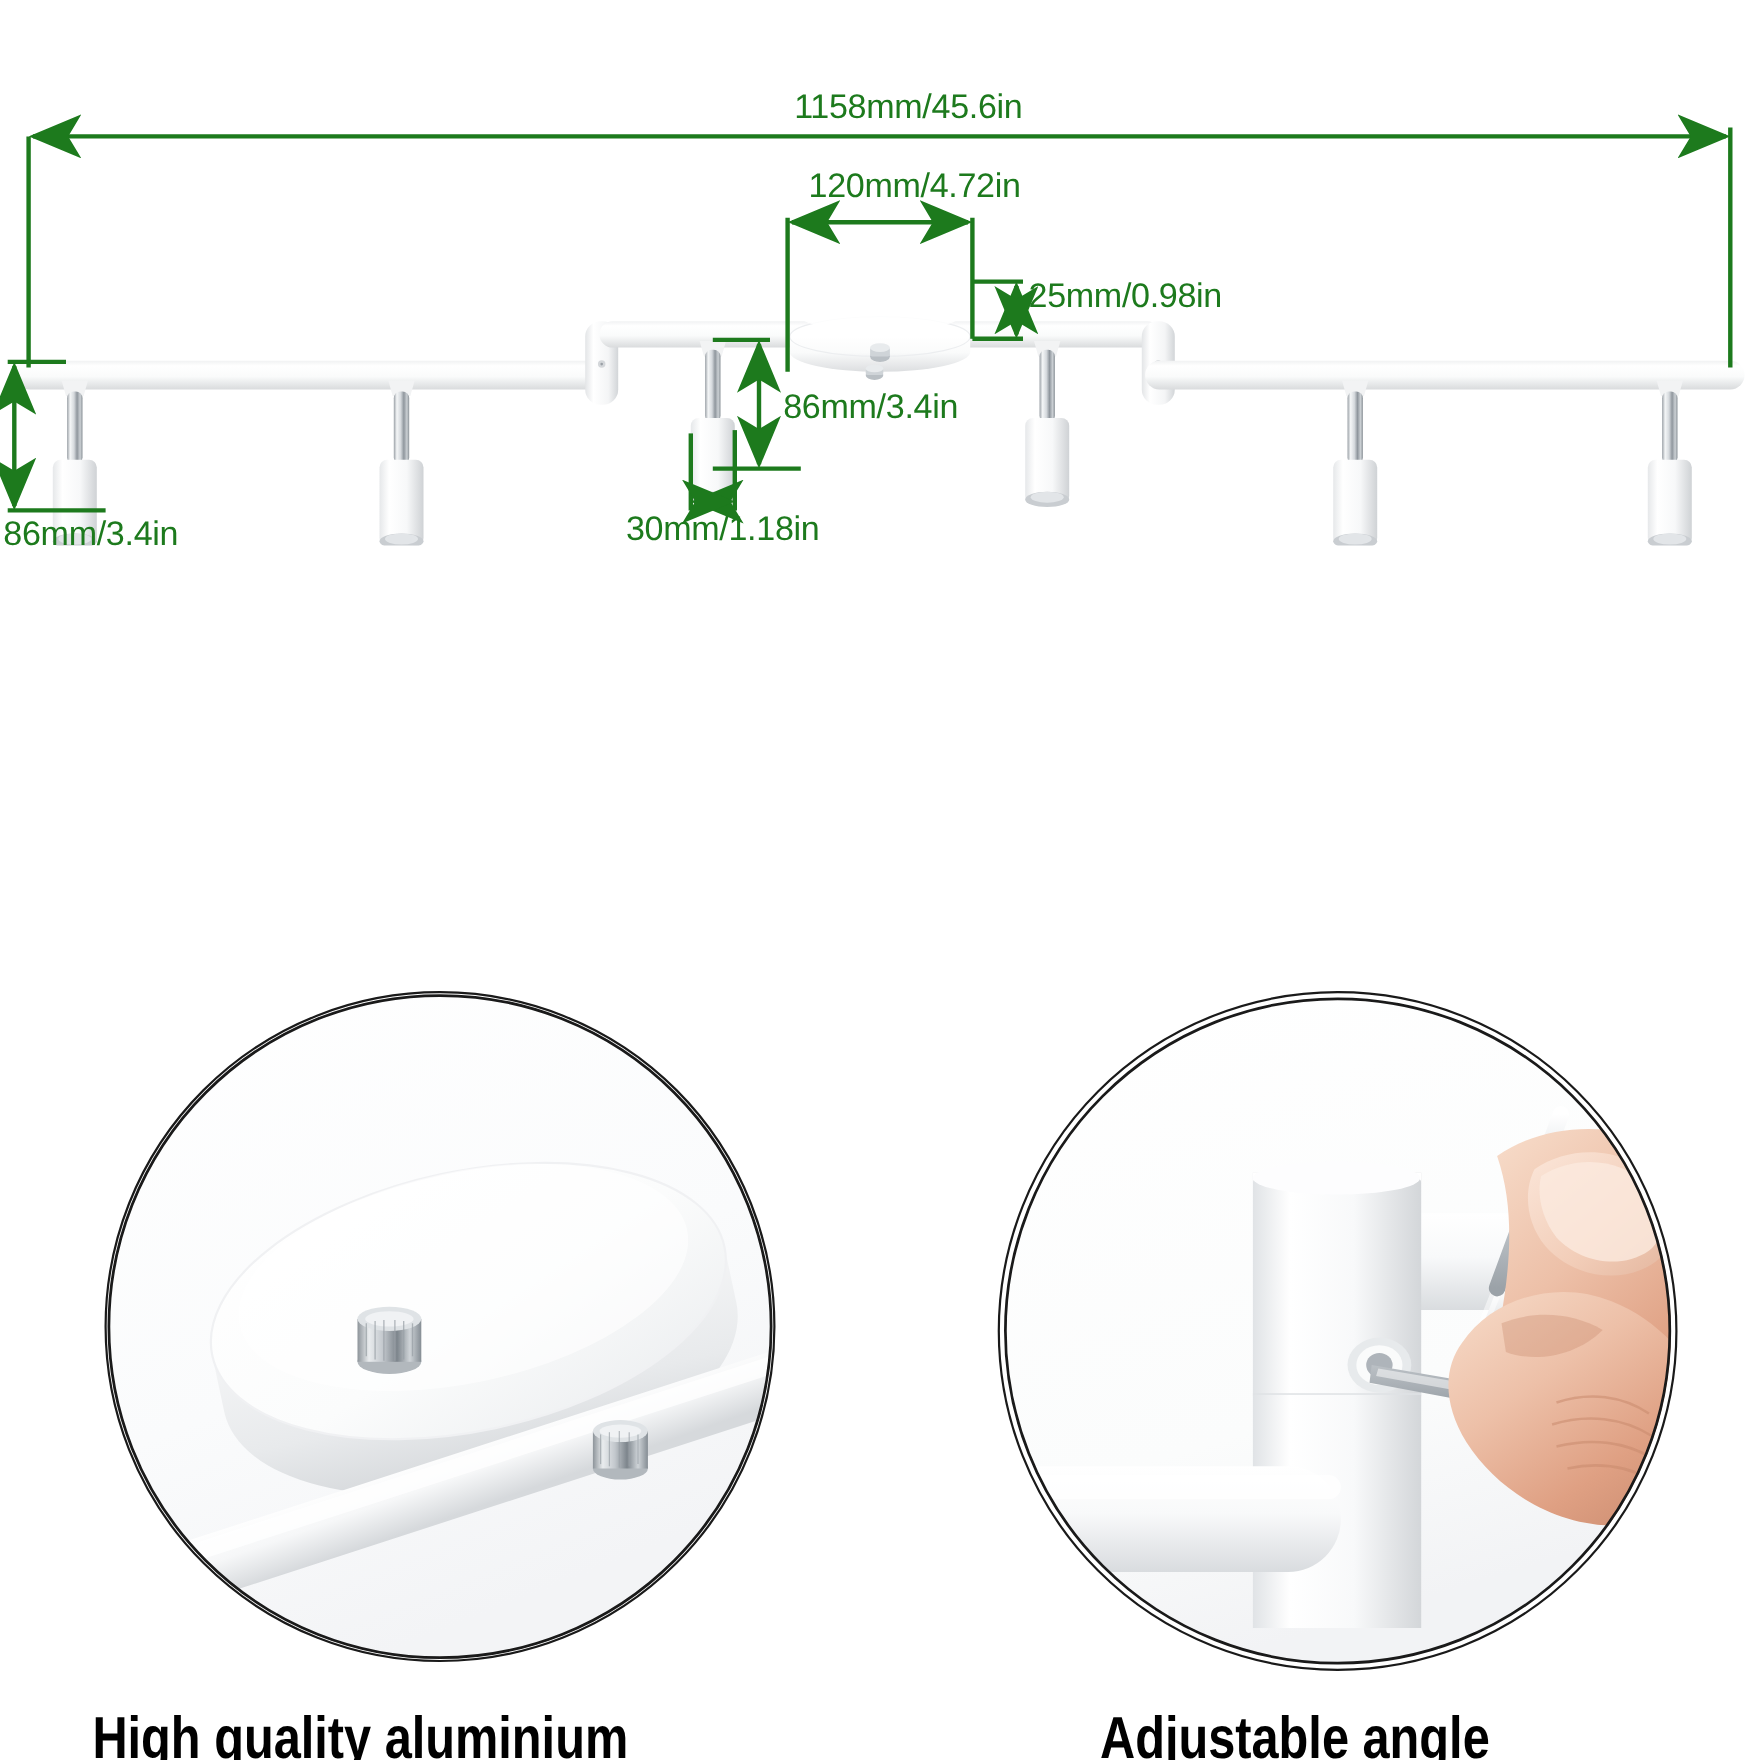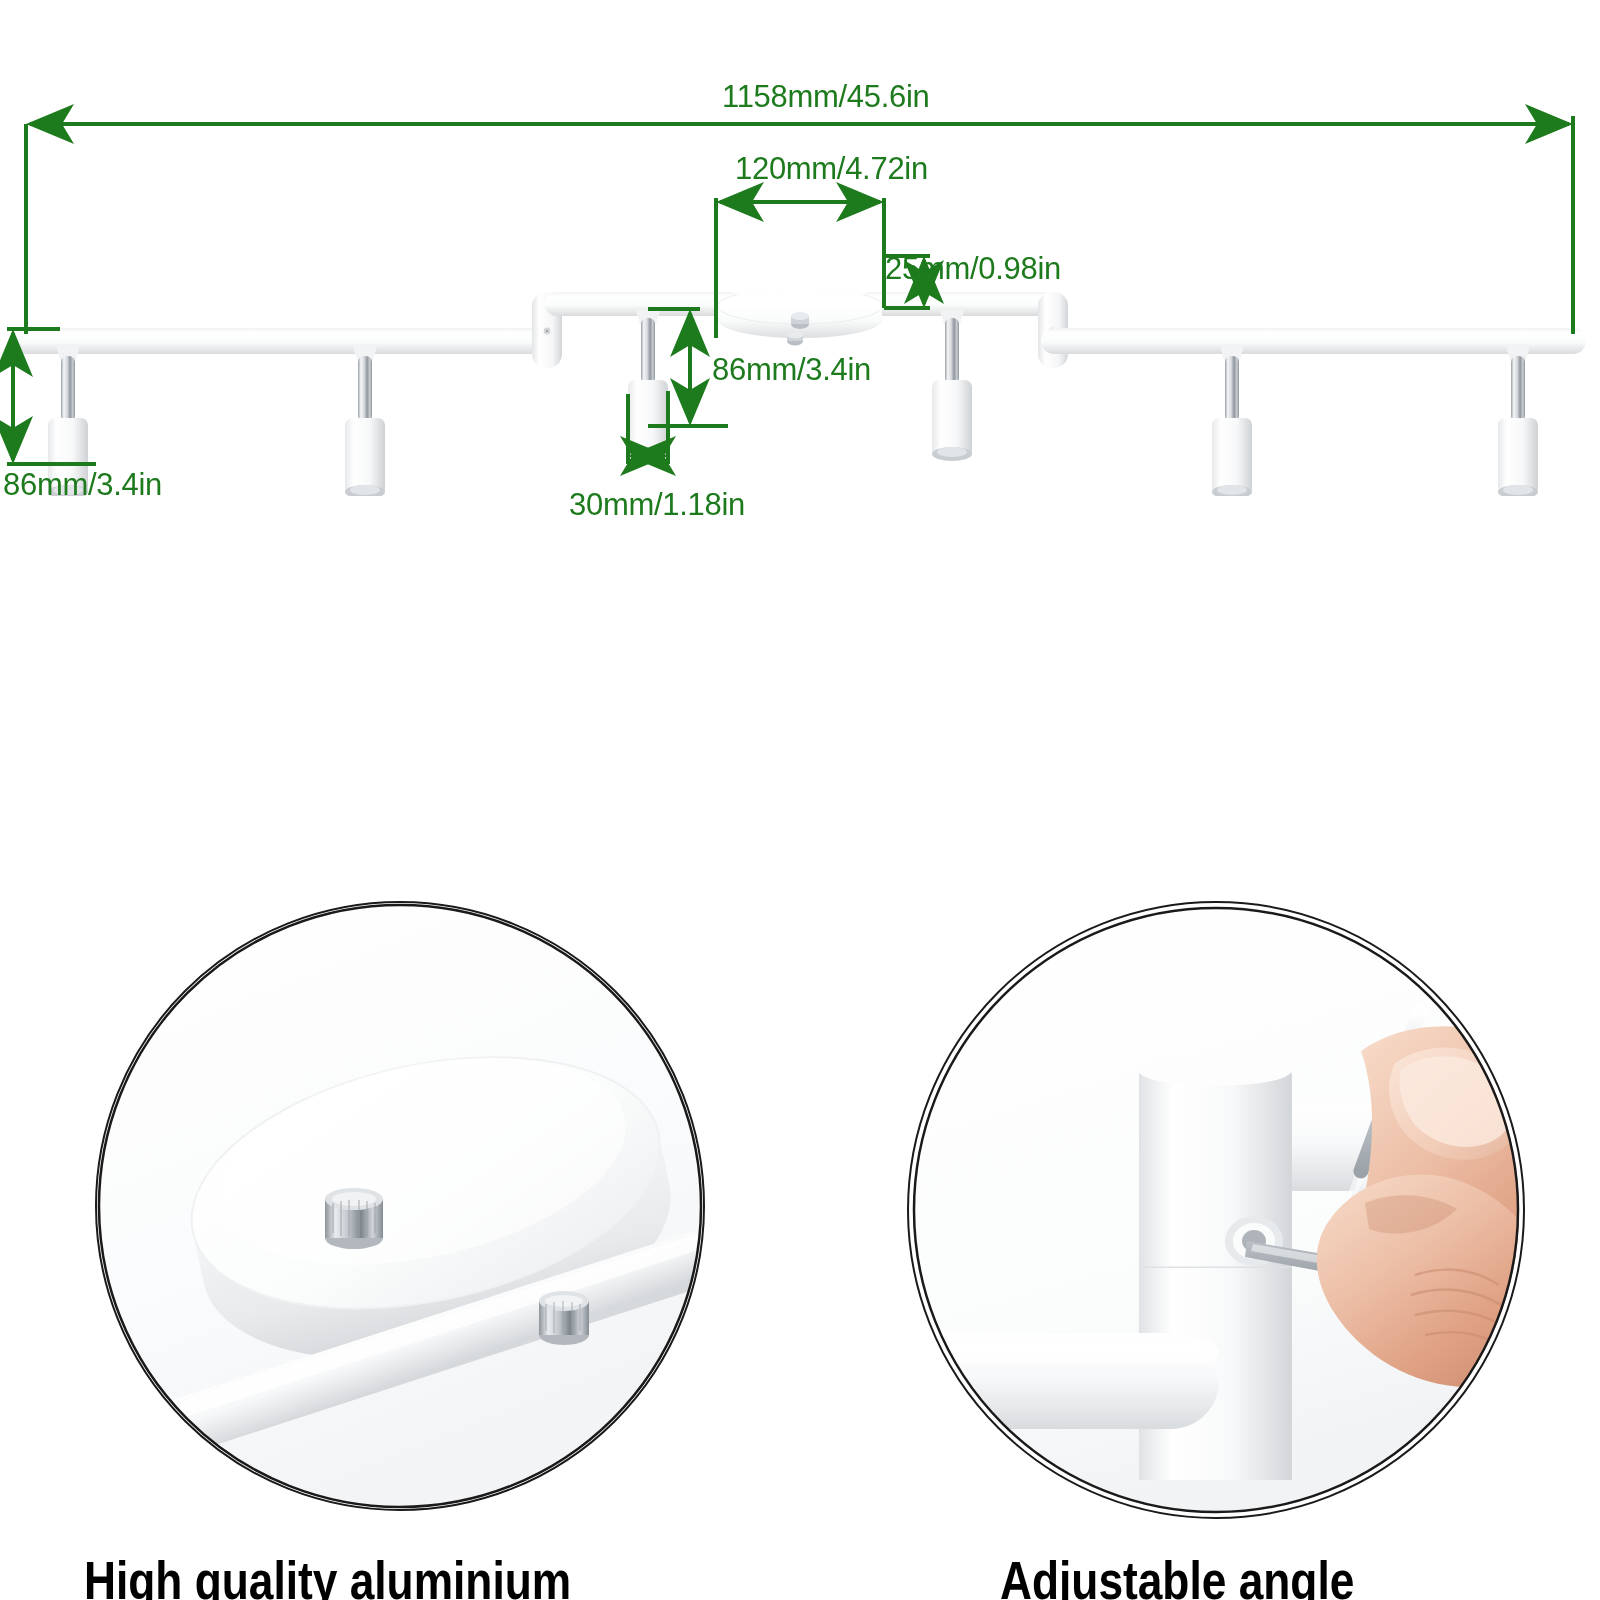--- a/index.html
+++ b/index.html
@@ -205,27 +205,27 @@
         <line x1="13" y1="287" x2="13" y2="414" marker-start="url(#arrL)" marker-end="url(#arrR)"></line>
       </g>
 
     </g>
   </svg>
 
   <div class="dimlabel" style="left:722px;top:33px;">1158mm/45.6in</div>
 
   <div class="dimlabel" style="left:735px;top:105px;">120mm/4.72in</div>
 
-  <div class="dimlabel" style="left:885px;top:205px;">25mm/0.98in</div>
+  <div class="dimlabel" style="left:935px;top:205px;">25mm/0.98in</div>
 
   <div class="dimlabel" style="left:712px;top:306px;">86mm/3.4in</div>
 
   <div class="dimlabel" style="left:3px;top:421px;">86mm/3.4in</div>
 
-  <div class="dimlabel" style="left:569px;top:441px;">30mm/1.18in</div>
+  <div class="dimlabel" style="left:569px;top:417px;">30mm/1.18in</div>
 
   <div class="circle" style="left:95px;top:855px;width:606px;height:606px;">
     <svg viewBox="0 0 606 606" style="width:100%;height:100%;display:block;">
       <defs>
         <linearGradient id="cBG" x1="0" y1="0" x2="0.4" y2="1">
           <stop offset="0%" stop-color="#ffffff"></stop>
           <stop offset="60%" stop-color="#fafbfc"></stop>
           <stop offset="100%" stop-color="#f3f4f6"></stop>
         </linearGradient>
         <linearGradient id="discTop" x1="0.1" y1="0" x2="0.9" y2="1">

